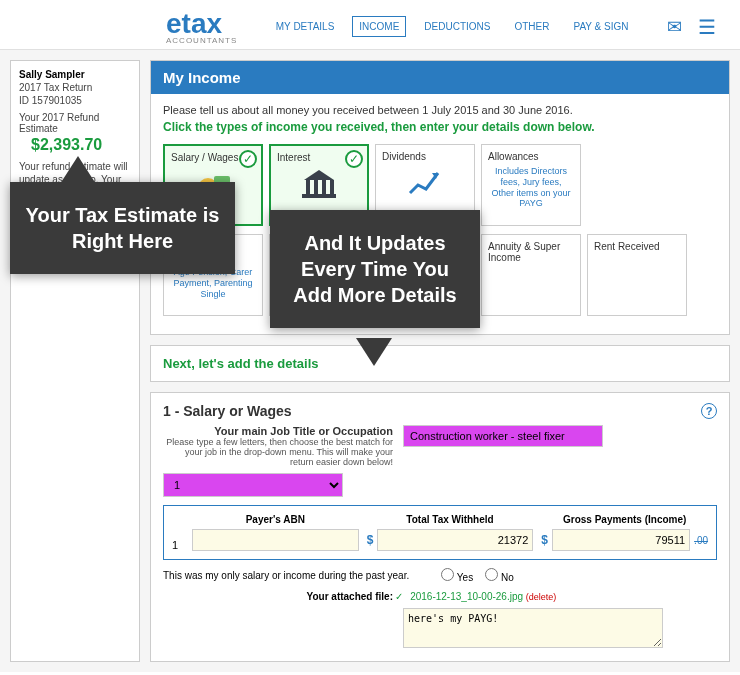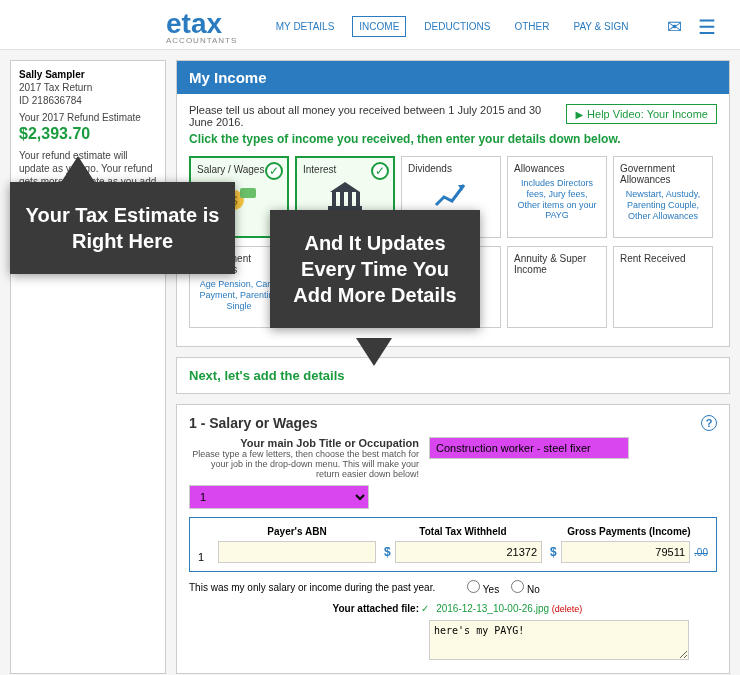--- a/index.html
+++ b/index.html
@@ -6,25 +6,25 @@
 body { font-family: Arial, sans-serif; font-size: 12px; background: #fff; width: 740px; }
 .top-bar { display: flex; align-items: center; justify-content: space-between; padding: 8px 16px 4px; border-bottom: 1px solid #e0e0e0; }
 .logo { display: flex; flex-direction: column; margin-left: 150px; }
 .logo-main { font-size: 28px; font-weight: bold; color: #2a7bc0; }
 .logo-sub { font-size: 8px; color: #888; letter-spacing: 1px; margin-top: -4px; }
 .nav-tabs { display: flex; gap: 12px; font-size: 10px; color: #2a7bc0; align-items: center; }
 .nav-tab { padding: 4px 6px; cursor: pointer; }
 .nav-tab.active { border: 1px solid #2a7bc0; }
 .top-icons { display: flex; gap: 16px; align-items: center; margin-right: 8px; }
 .main-wrap { display: flex; gap: 10px; padding: 10px; background: #f5f5f5; }
-.sidebar { width: 156px; background: #fff; border: 1px solid #ccc; padding: 8px; font-size: 10px; }
+.sidebar { width: 130px; background: #fff; border: 1px solid #ccc; padding: 8px; font-size: 10px; }
 .sidebar .name { font-weight: bold; margin-bottom: 2px; }
 .sidebar .meta { color: #444; margin-bottom: 2px; }
 .sidebar .est-label { color: #444; margin-top: 6px; }
-.sidebar .est-amount { color: #1a9b3e; font-size: 16px; font-weight: bold; margin: 2px 0 6px; }
+.sidebar .est-amount { color: #1a9b3e; font-size: 16px; font-weight: bold; margin: 2px 12px 6px; }
 .sidebar .est-desc { color: #444; line-height: 1.3; }
 .content { flex: 1; display: flex; flex-direction: column; gap: 10px; }
 .panel { background: #fff; border: 1px solid #ccc; }
 .panel-header { background: #2a7bc0; color: #fff; padding: 8px 12px; font-size: 15px; font-weight: bold; }
 .panel-body { padding: 10px 12px; }
 .help-btn { float: right; border: 1px solid #1a9b3e; color: #1a9b3e; font-size: 11px; padding: 3px 8px; background: #fff; cursor: pointer; display: flex; align-items: center; gap: 4px; }
 .help-btn::before { content: "▶"; font-size: 10px; }
 .intro-text { font-size: 11px; color: #333; margin-bottom: 4px; }
 .click-text { color: #1a9b3e; font-weight: bold; font-size: 12px; margin-bottom: 10px; }
 .tile-row { display: flex; gap: 6px; margin-bottom: 8px; }
@@ -92,31 +92,30 @@
   <div class="top-icons">
     <span style="font-size:18px;color:#2a7bc0;">✉</span>
     <span style="font-size:20px;color:#2a7bc0;">☰</span>
   </div>
 </div>
 
 <div class="main-wrap">
   <div class="sidebar">
     <div class="name">Sally Sampler</div>
     <div class="meta">2017 Tax Return</div>
-    <div class="meta">ID 218636784</div>
+    <div class="meta">ID 157901035</div>
     <div class="est-label">Your 2017 Refund Estimate</div>
     <div class="est-amount">$2,393.70</div>
     <div class="est-desc">Your refund estimate will update as you go. Your refund gets more accurate as you add details about</div>
   </div>
 
   <div class="content">
     <div class="panel">
       <div class="panel-header">My Income</div>
       <div class="panel-body">
-        <button class="help-btn">Help Video: Your Income</button>
         <div class="intro-text">Please tell us about all money you received between 1 July 2015 and 30 June 2016.</div>
         <div class="click-text">Click the types of income you received, then enter your details down below.</div>
 
         <div class="tile-row">
           <div class="tile selected">
             <div class="title">Salary / Wages</div>
             <span class="check">✓</span>
             <div class="tile-icon">
               <svg width="38" height="32" viewBox="0 0 38 32">
                     <circle cx="14" cy="20" r="10" fill="#f5c542"></circle>
@@ -145,24 +144,20 @@
               <svg width="38" height="32" viewBox="0 0 38 32">
                     <polyline points="4,26 12,18 20,22 32,6" stroke="#2a7bc0" stroke-width="3" fill="none"></polyline>
                     <polygon points="32,6 26,6 30,12" fill="#2a7bc0"></polygon>
                   </svg>
             </div>
           </div>
           <div class="tile">
             <div class="title">Allowances</div>
             <div class="sub">Includes Directors fees, Jury fees, Other items on your PAYG</div>
           </div>
-          <div class="tile">
-            <div class="title">Government Allowances</div>
-            <div class="sub">Newstart, Austudy, Parenting Couple, Other Allowances</div>
-          </div>
         </div>
 
         <div class="tile-row">
           <div class="tile">
             <div class="title">Government Pensions</div>
             <div class="sub">Age Pension, Carer Payment, Parenting Single</div>
           </div>
           <div class="tile"></div>
           <div class="tile"></div>
           <div class="tile">

